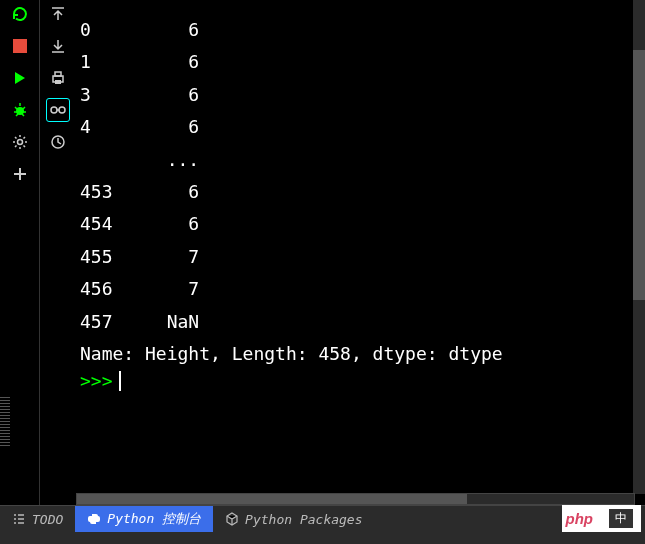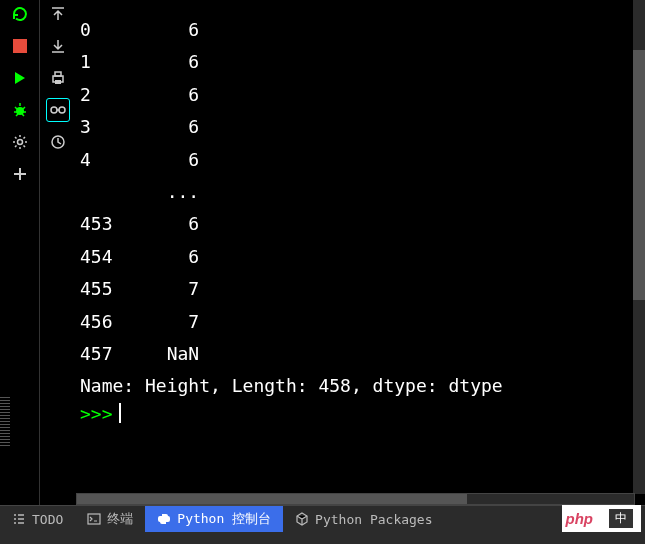--- a/index.html
+++ b/index.html
@@ -138,20 +138,21 @@
       font-size: 13px;
     }
     .bottom-tab {
       display: flex;
       align-items: center;
       padding: 4px 12px;
       height: 100%;
       gap: 6px;
       cursor: pointer;
       color: #bbb;
+      font-style: italic;
     }
     .bottom-tab.active {
       background: #3b6eea;
       color: #fff;
       text-align: right;
     }
     .tab-icon {
       width: 14px;
       height: 14px;
       display: flex;
@@ -261,21 +262,20 @@
       <svg width="16" height="16" viewBox="0 0 16 16">
           <circle cx="8" cy="8" r="6" fill="none" stroke="#ccc" stroke-width="1.5"></circle>
           <path d="M8 4v4l3 2" fill="none" stroke="#ccc" stroke-width="1.5"></path>
         </svg>
     </div>
   </div>
 
   <div class="console-area">
     <div class="console-line">0         6</div>
     <div class="console-line">1         6</div>
-    <div class="console-line">2         6</div>
     <div class="console-line">3         6</div>
     <div class="console-line">4         6</div>
     <div class="console-line">        ...</div>
     <div class="console-line">453       6</div>
     <div class="console-line">454       6</div>
     <div class="console-line">455       7</div>
     <div class="console-line">456       7</div>
     <div class="console-line">457     NaN</div>
     <div class="console-line">Name: Height, Length: 458, dtype: dtype</div>
     <div class="prompt-line">
@@ -297,29 +297,20 @@
 
 <div class="bottom-tabs">
   <div class="bottom-tab">
     <span class="tab-icon">
       <svg width="14" height="14" viewBox="0 0 14 14">
           <path d="M2 3h2M6 3h6M2 7h2M6 7h6M2 11h2M6 11h6" stroke="#bbb" stroke-width="1.5"></path>
         </svg>
     </span>
     <span>TODO</span>
   </div>
-  <div class="bottom-tab">
-    <span class="tab-icon">
-      <svg width="14" height="14" viewBox="0 0 14 14">
-          <rect x="1" y="2" width="12" height="10" fill="none" stroke="#bbb" stroke-width="1.2"></rect>
-          <path d="M3 5l2 2-2 2M7 9h3" stroke="#bbb" stroke-width="1.2" fill="none"></path>
-        </svg>
-    </span>
-    <span>终端</span>
-  </div>
   <div class="bottom-tab active">
     <span class="tab-icon">
       <svg width="14" height="14" viewBox="0 0 14 14">
           <path d="M5 2h4a2 2 0 0 1 2 2v3H6a2 2 0 0 0-2 2v1H3a2 2 0 0 1-2-2V6a2 2 0 0 1 2-2h2V2z" fill="#fff"></path>
           <path d="M9 12H5a2 2 0 0 1-2-2V7h5a2 2 0 0 0 2-2V4h1a2 2 0 0 1 2 2v2a2 2 0 0 1-2 2H9v2z" fill="#fff"></path>
         </svg>
     </span>
     <span>Python 控制台</span>
   </div>
   <div class="bottom-tab">

